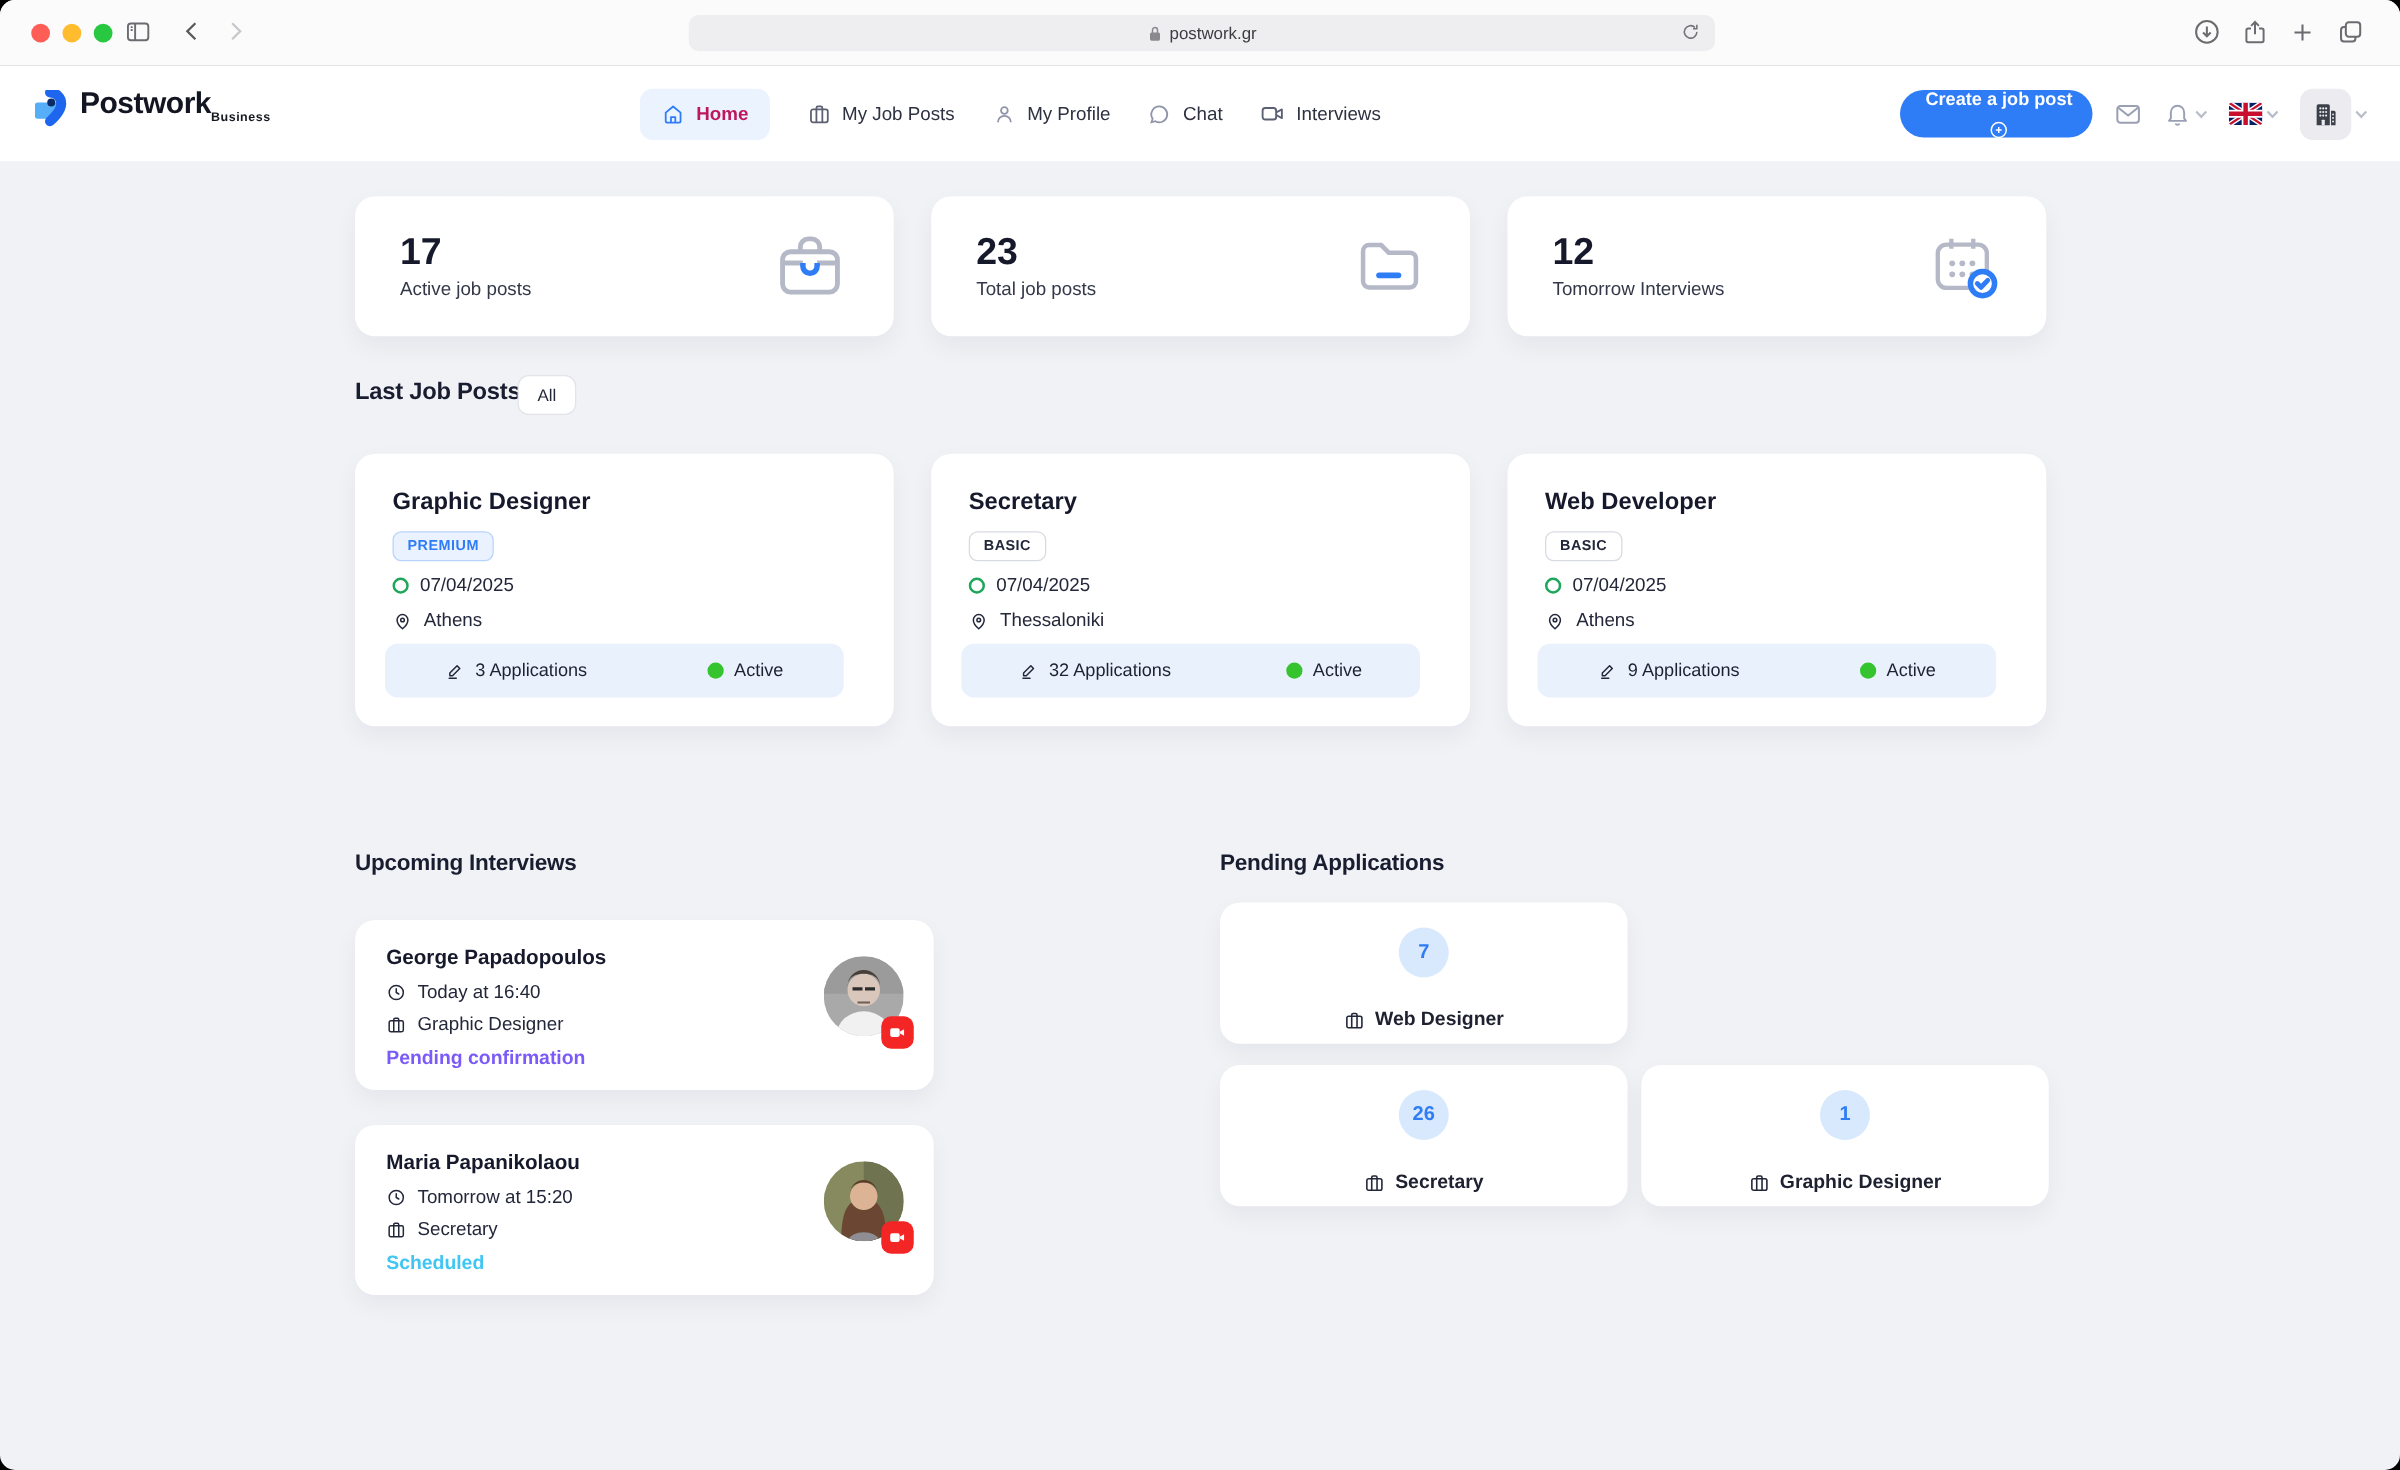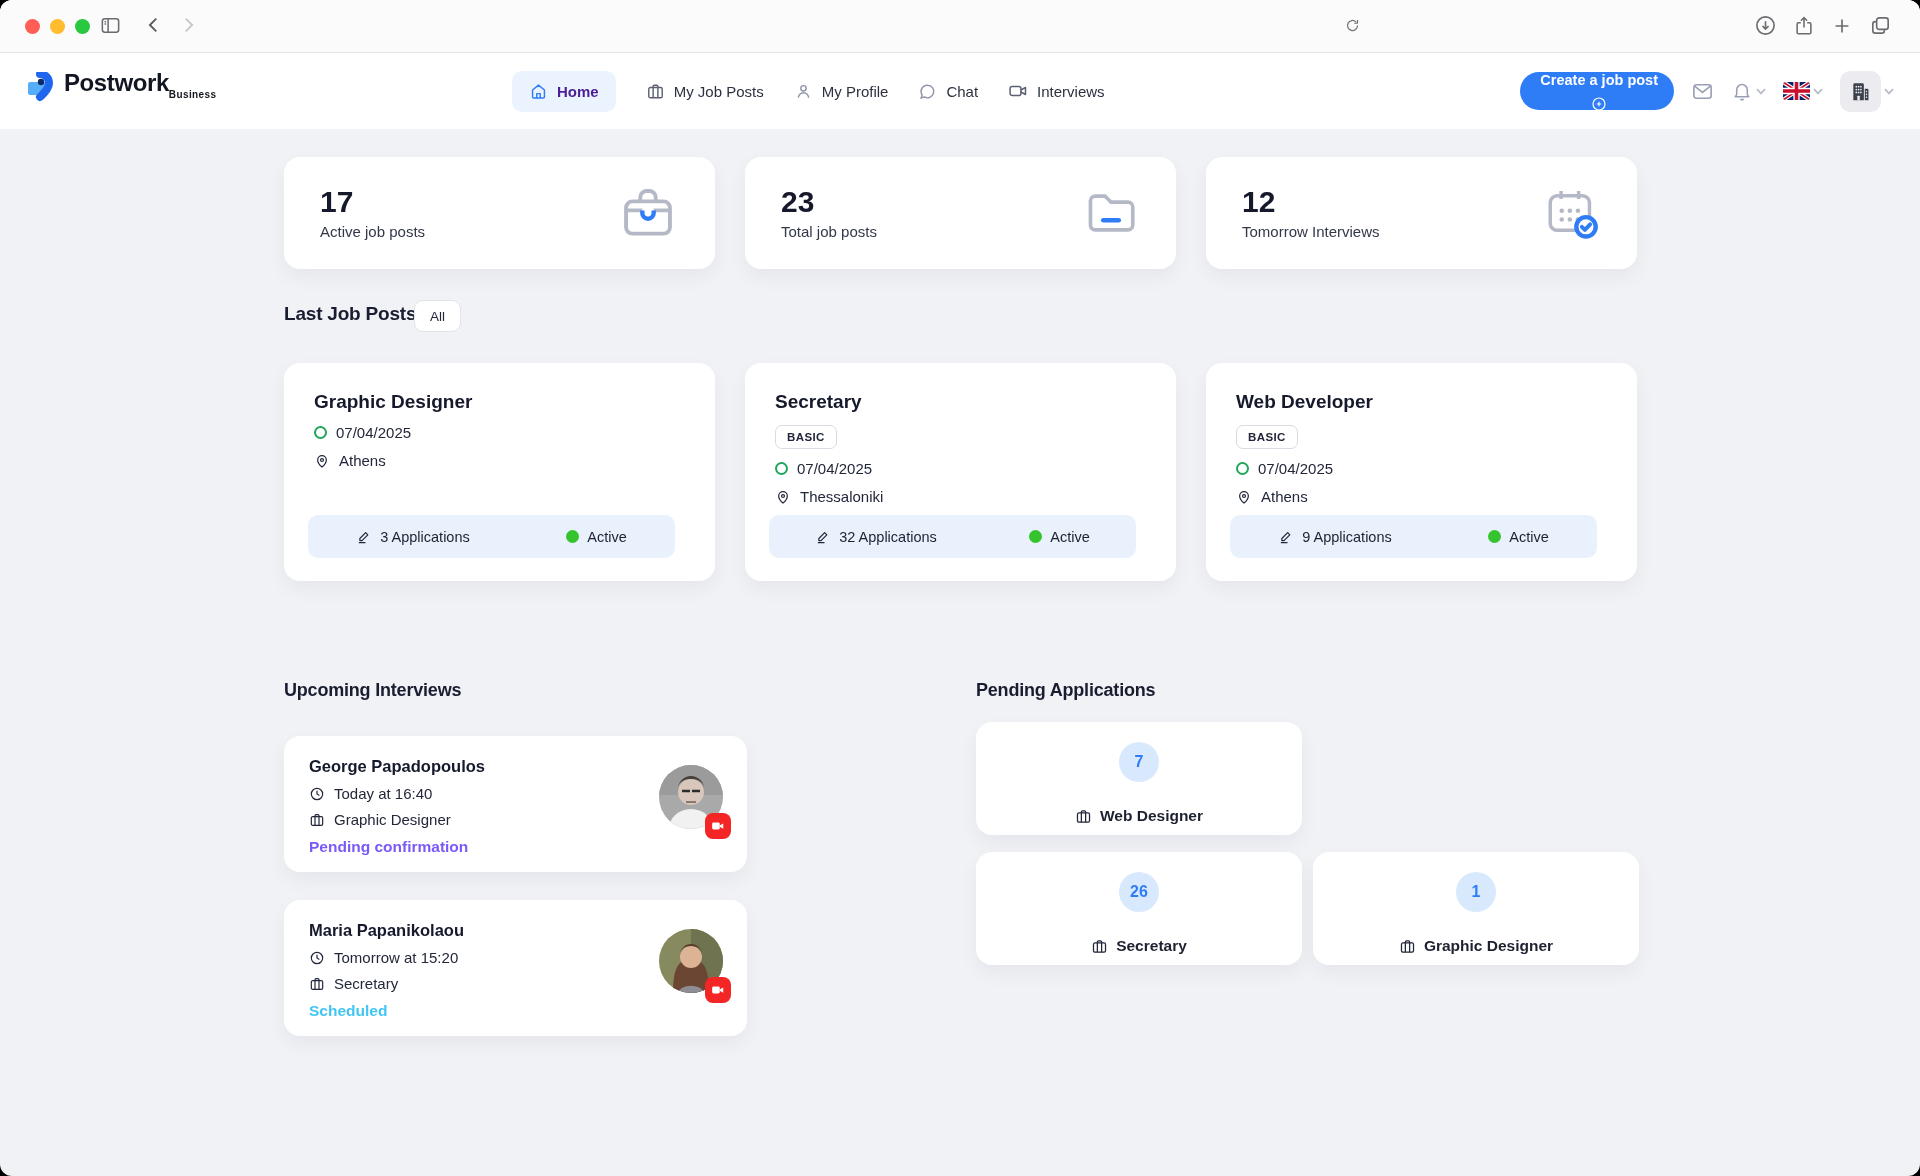--- a/index.html
+++ b/index.html
@@ -21,21 +21,21 @@
 
   
   .header{position:absolute;top:53px;left:0;right:0;height:76px;background:#fff;}
   .brand{position:absolute;left:28px;top:13px;display:flex;align-items:flex-start;gap:4px;}
   .brand-text{display:flex;align-items:flex-end;}
   .brand-name{font-size:24px;font-weight:800;color:#121622;letter-spacing:-.4px;line-height:34px;}
   .brand-sub{font-size:10px;font-weight:700;color:#15181f;letter-spacing:.4px;margin-top:-6px;}
   .nav{position:absolute;left:512px;top:0;height:100%;display:flex;align-items:center;gap:30px;}
   .nav-item{display:flex;align-items:center;gap:9px;font-size:15px;color:#2d3140;cursor:pointer;}
   .nav-item .nic{color:#5b6073;display:flex;}
-  .nav-item.active{background:#ebf3ff;border-radius:10px;padding:11px 17px;color:#4c1d95;font-weight:600;}
+  .nav-item.active{background:#ebf3ff;border-radius:10px;padding:11px 17px;color:#be185d;font-weight:600;}
   .nav-item.active .nic{color:#2e7cf6;}
   .header-right{position:absolute;right:26px;top:0;height:100%;display:flex;align-items:center;gap:17px;}
   .create-btn{background:#2e7cf6;color:#fff;height:38px;border-radius:19px;padding:0 16px 0 20px;font-size:14.5px;
               font-weight:600;display:flex;align-items:center;gap:8px;border:none;cursor:pointer;flex-direction:column;}
   .hic{color:#9aa0b4;display:flex;align-items:center;}
   .chev{color:#b9bdc9;display:flex;margin-left:3px;}
   .flag-wrap{width:27px;height:18px;border-radius:3px;overflow:hidden;display:flex;}
   .account-btn{width:41px;height:41px;border-radius:10px;background:#ececf0;display:flex;align-items:center;justify-content:center;color:#3b404b;}
   .grp{display:flex;align-items:center;}
 
@@ -100,20 +100,29 @@
     </div>
     <div class="chrome-ic back-btn">
       <svg width="22" height="22" viewBox="0 0 24 24" fill="none" stroke="currentColor" stroke-width="2">
           <path d="M14.5 5 7.5 12l7 7"></path>
         </svg>
     </div>
     <div class="chrome-ic fwd-btn">
       <svg width="22" height="22" viewBox="0 0 24 24" fill="none" stroke="currentColor" stroke-width="2">
           <path d="M9.5 5l7 7-7 7"></path>
         </svg>
+    </div>
+    <div class="urlbar">
+      <span class="chrome-ic" style="color:#8a8a8e;">
+        <svg width="12" height="14" viewBox="0 0 24 28" fill="currentColor">
+            <rect x="4" y="12" width="16" height="13" rx="2.5"></rect>
+            <path d="M8 13V8a4 4 0 0 1 8 0v5" fill="none" stroke="currentColor" stroke-width="2.4"></path>
+          </svg>
+      </span>
+      <span>postwork.gr</span>
     </div>
     <div class="chrome-ic reload" style="position:absolute;right:560px;top:18px;">
       <svg width="15" height="15" viewBox="0 0 24 24" fill="none" stroke="#737378" stroke-width="2">
           <path d="M20 12a8 8 0 1 1-2.5-5.8"></path>
           <path d="M20 3v5h-5" stroke-linejoin="round"></path>
         </svg>
     </div>
     <div class="chrome-right">
       <span class="chrome-ic">
         <svg width="23" height="23" viewBox="0 0 24 24" fill="none" stroke="currentColor" stroke-width="1.7">
@@ -326,20 +335,21 @@
           <path d="m17.7 19 1.3 1.3 2.3-2.4" stroke="#2e7cf6" stroke-width="1.7" stroke-linecap="round" stroke-linejoin="round"></path>
         </svg>
     </span>
   </div>
 
   <div class="section-title" style="left:284px;top:303px;">Last Job Posts</div>
   <button class="all-btn">All</button>
 
   <div class="card job-card" style="left:284px;">
     <div class="jc-title">Graphic Designer</div>
+    <div class="jc-badge-row"><span class="jc-badge premium">PREMIUM</span></div>
     <div class="jc-row">
       <span class="circle-ic"></span>
       <span>07/04/2025</span>
     </div>
     <div class="jc-row">
       <span class="dark-ic">
         <svg width="16" height="16" viewBox="0 0 24 24" fill="none" stroke="currentColor" stroke-width="1.8">
             <path d="M12 21s-6.5-5.2-6.5-10.5a6.5 6.5 0 0 1 13 0C18.5 15.8 12 21 12 21Z"></path>
             <circle cx="12" cy="10.5" r="2.2"></circle>
           </svg>

